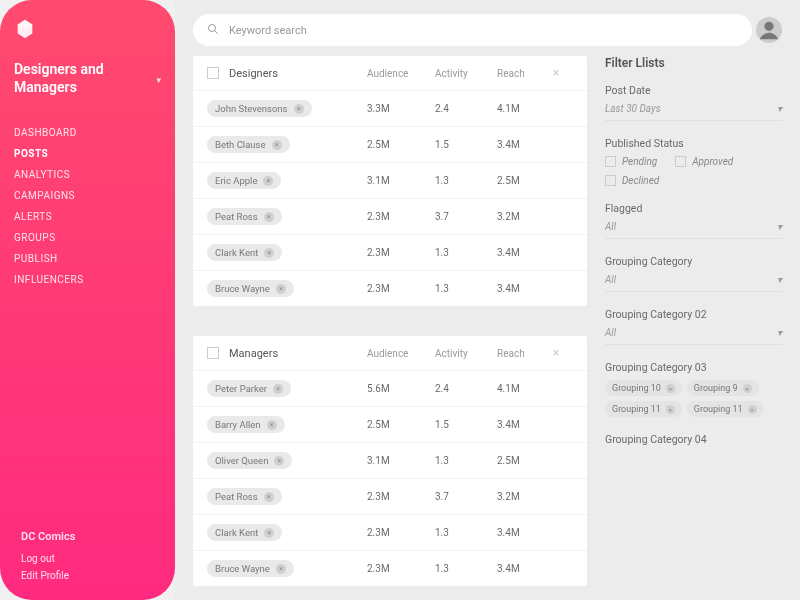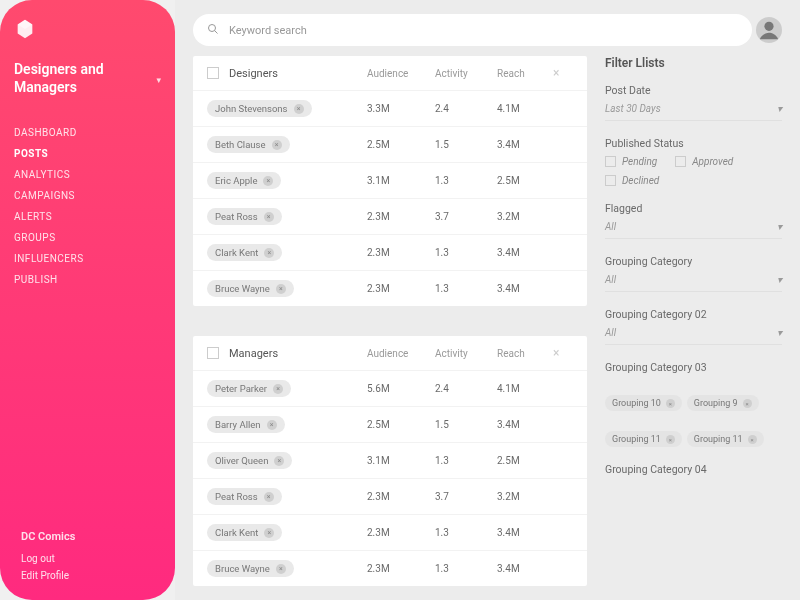--- a/index.html
+++ b/index.html
@@ -30,21 +30,21 @@
 .close-col { color:#ccc; font-size:12px; cursor:pointer; }
 .filters { width:185px; font-size:11px; color:#666; }
 .filters h3 { font-size:12px; font-weight:600; color:#555; margin-bottom:14px; }
 .fgroup { margin-bottom:16px; }
 .flabel { font-size:10.5px; color:#6a6a6a; margin-bottom:6px; }
 .fselect { display:flex; justify-content:space-between; align-items:center; color:#9a9a9a; font-size:10px; border-bottom:1px solid #e0e0e0; padding-bottom:6px; cursor:pointer;font-style:italic; }
 .checks { display:flex; flex-wrap:wrap; gap:8px 18px;font-style:italic; }
 .chk { display:flex; align-items:center; gap:6px; font-size:10px; color:#888; }
 .chk .box { width:11px; height:11px; border:1px solid #ccc; }
 .chips { display:flex; flex-wrap:wrap; gap:5px; }
-.chip { background:#e4e4e4; border-radius:10px; padding:3px 7px; font-size:9px; color:#777; display:inline-flex; align-items:flex-end; gap:5px;margin-top:15px; }
+.chip { background:#e4e4e4; border-radius:10px; padding:3px 7px; font-size:9px; color:#777; display:inline-flex; align-items:flex-end; gap:5px; }
 .chip .cx { width:9px; height:9px; border-radius:50%; background:#cfcfcf; display:inline-flex; align-items:center; justify-content:center; font-size:6px; color:#888; }
 .th-name { display:flex; align-items:center; }
 </style>
 </head>
 <body>
 
 <aside class="sidebar">
   <div class="logo">
     <svg viewBox="0 0 24 24" fill="#fff">
         <path d="M12 2 L20 7 L20 17 L12 22 L4 17 L4 7 Z" opacity=".9"></path>
@@ -55,22 +55,22 @@
     <div class="workspace">Designers and Managers</div>
     <span class="chev">▾</span>
   </div>
   <nav>
       <div class="nav-item">DASHBOARD</div>
       <div class="nav-item active">POSTS</div>
       <div class="nav-item">ANALYTICS</div>
       <div class="nav-item">CAMPAIGNS</div>
       <div class="nav-item">ALERTS</div>
       <div class="nav-item">GROUPS</div>
+      <div class="nav-item">PUBLISH</div>
       <div class="nav-item">INFLUENCERS</div>
-      <div class="nav-item">PUBLISH</div>
     </nav>
   <div class="side-footer">
     <div class="company">DC Comics</div>
     <div>Log out</div>
     <div>Edit Profile</div>
   </div>
 </aside>
 
 <main class="main">
   <div class="topbar">

